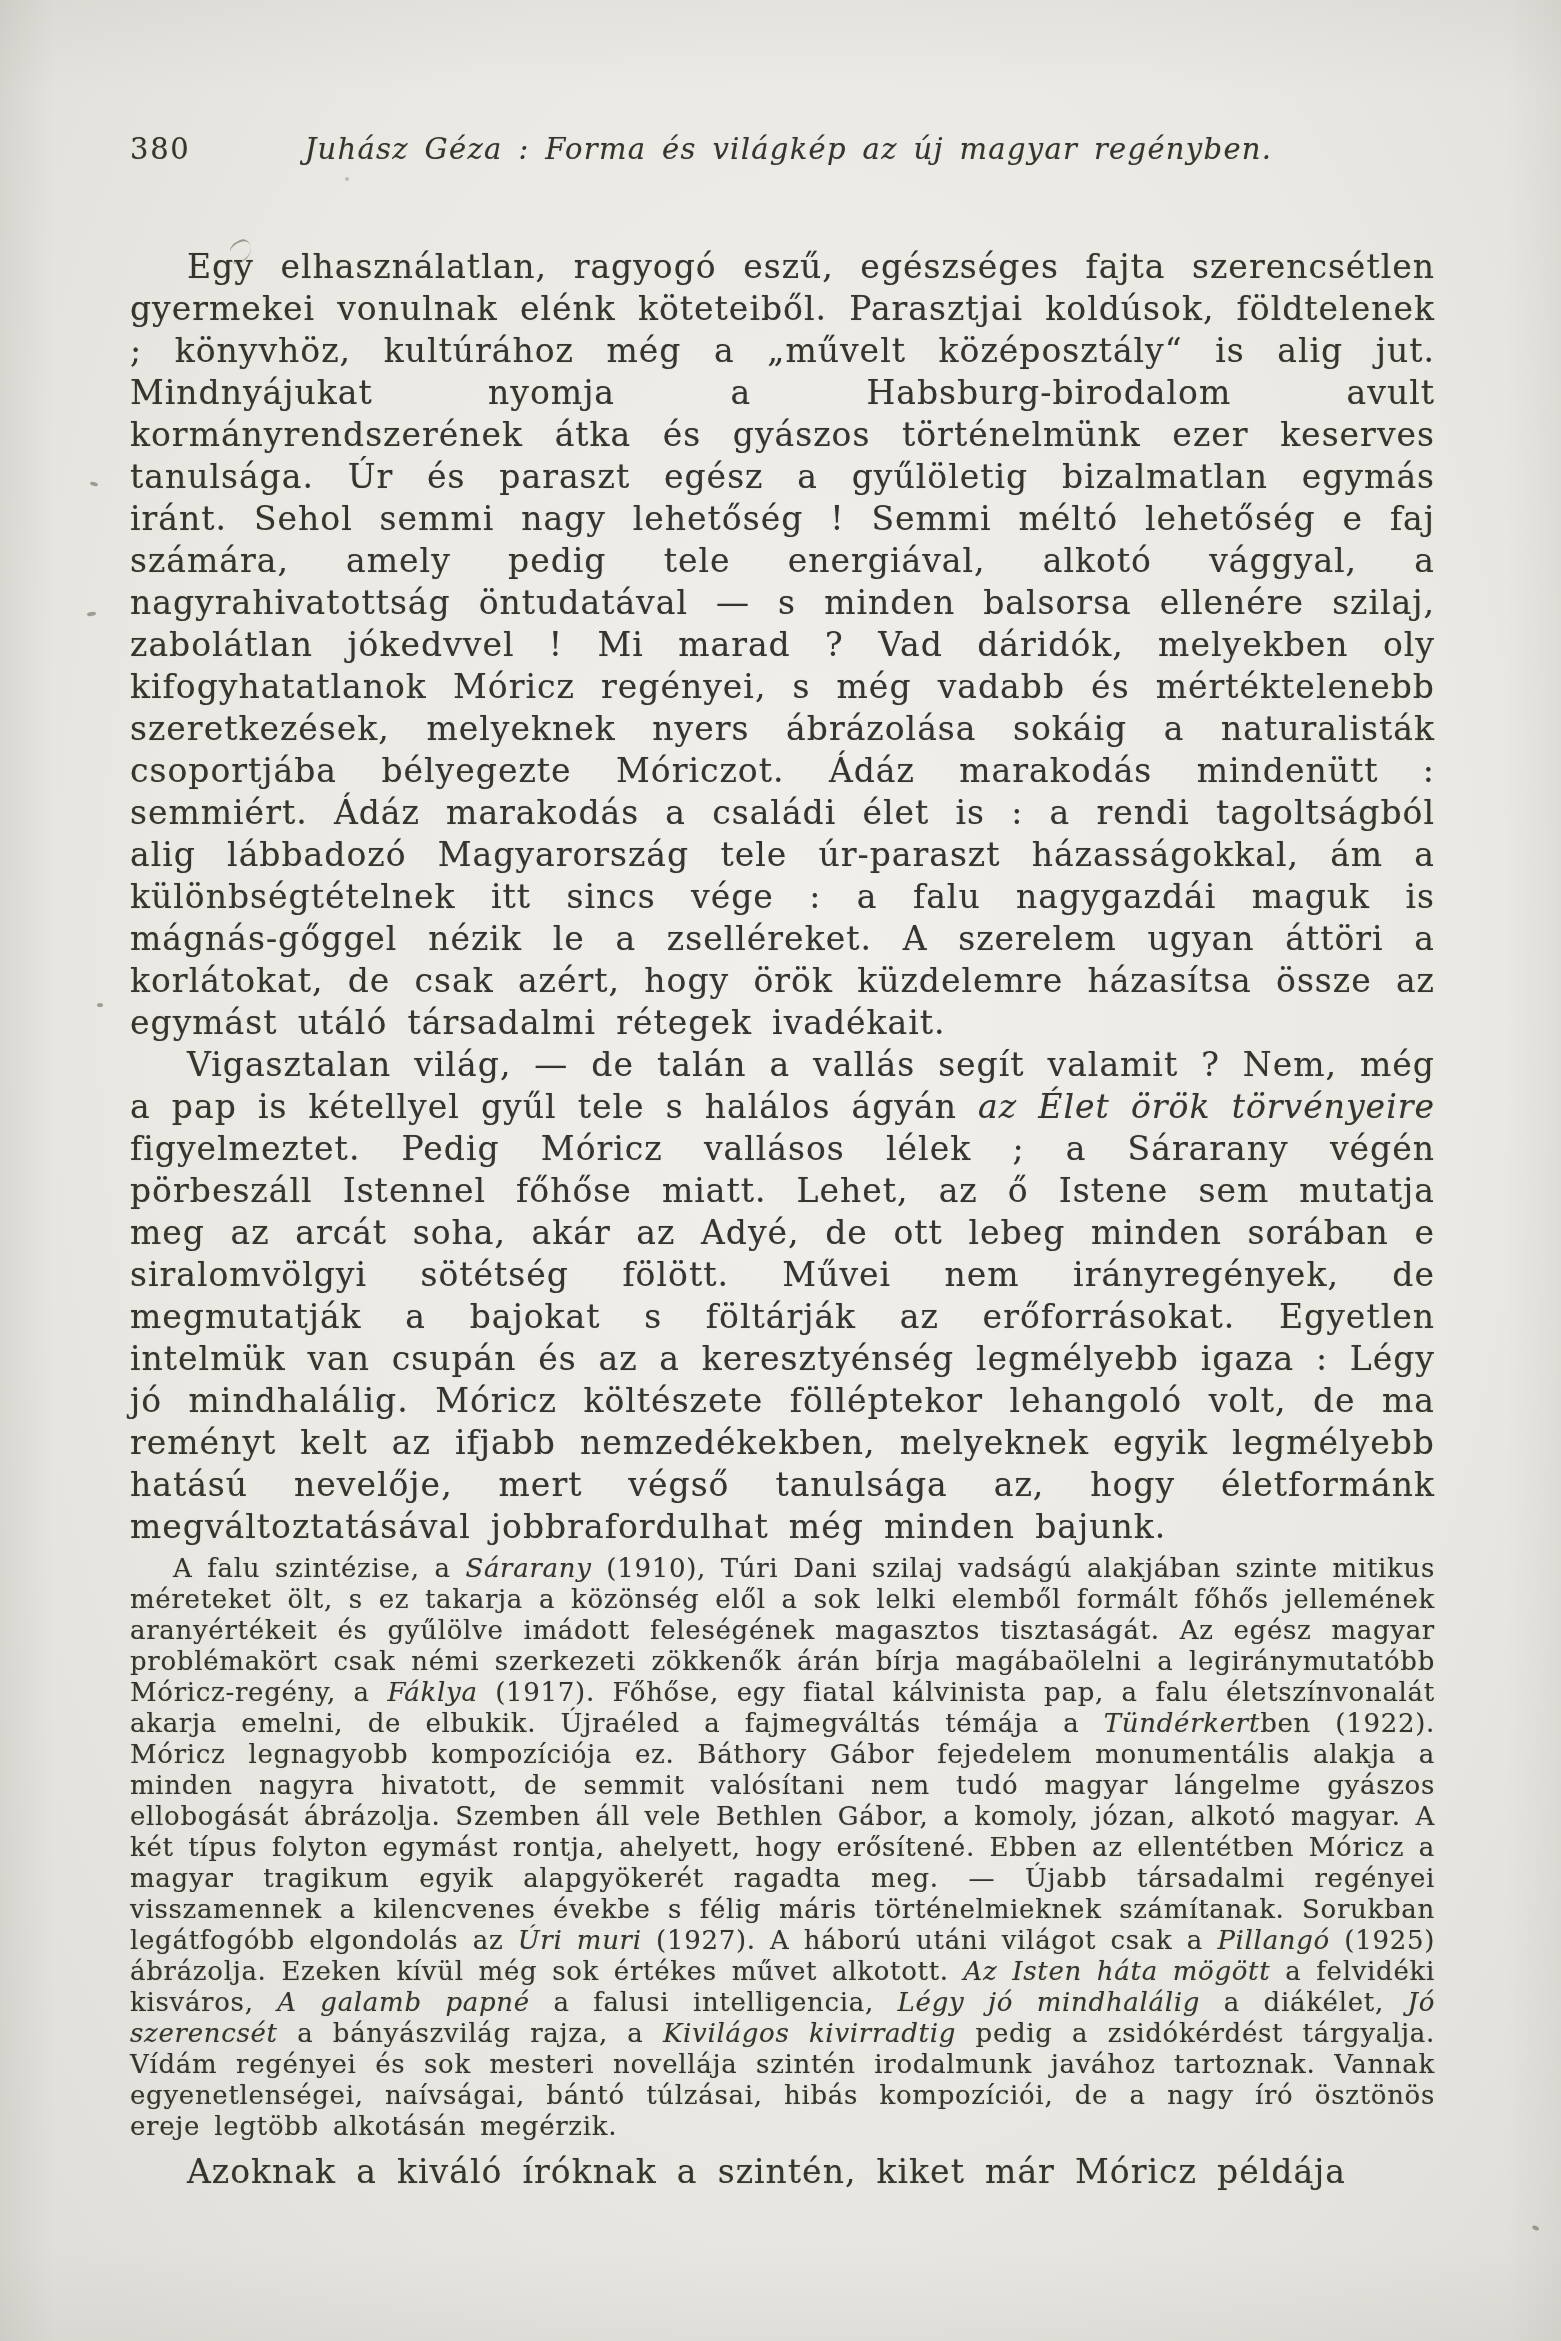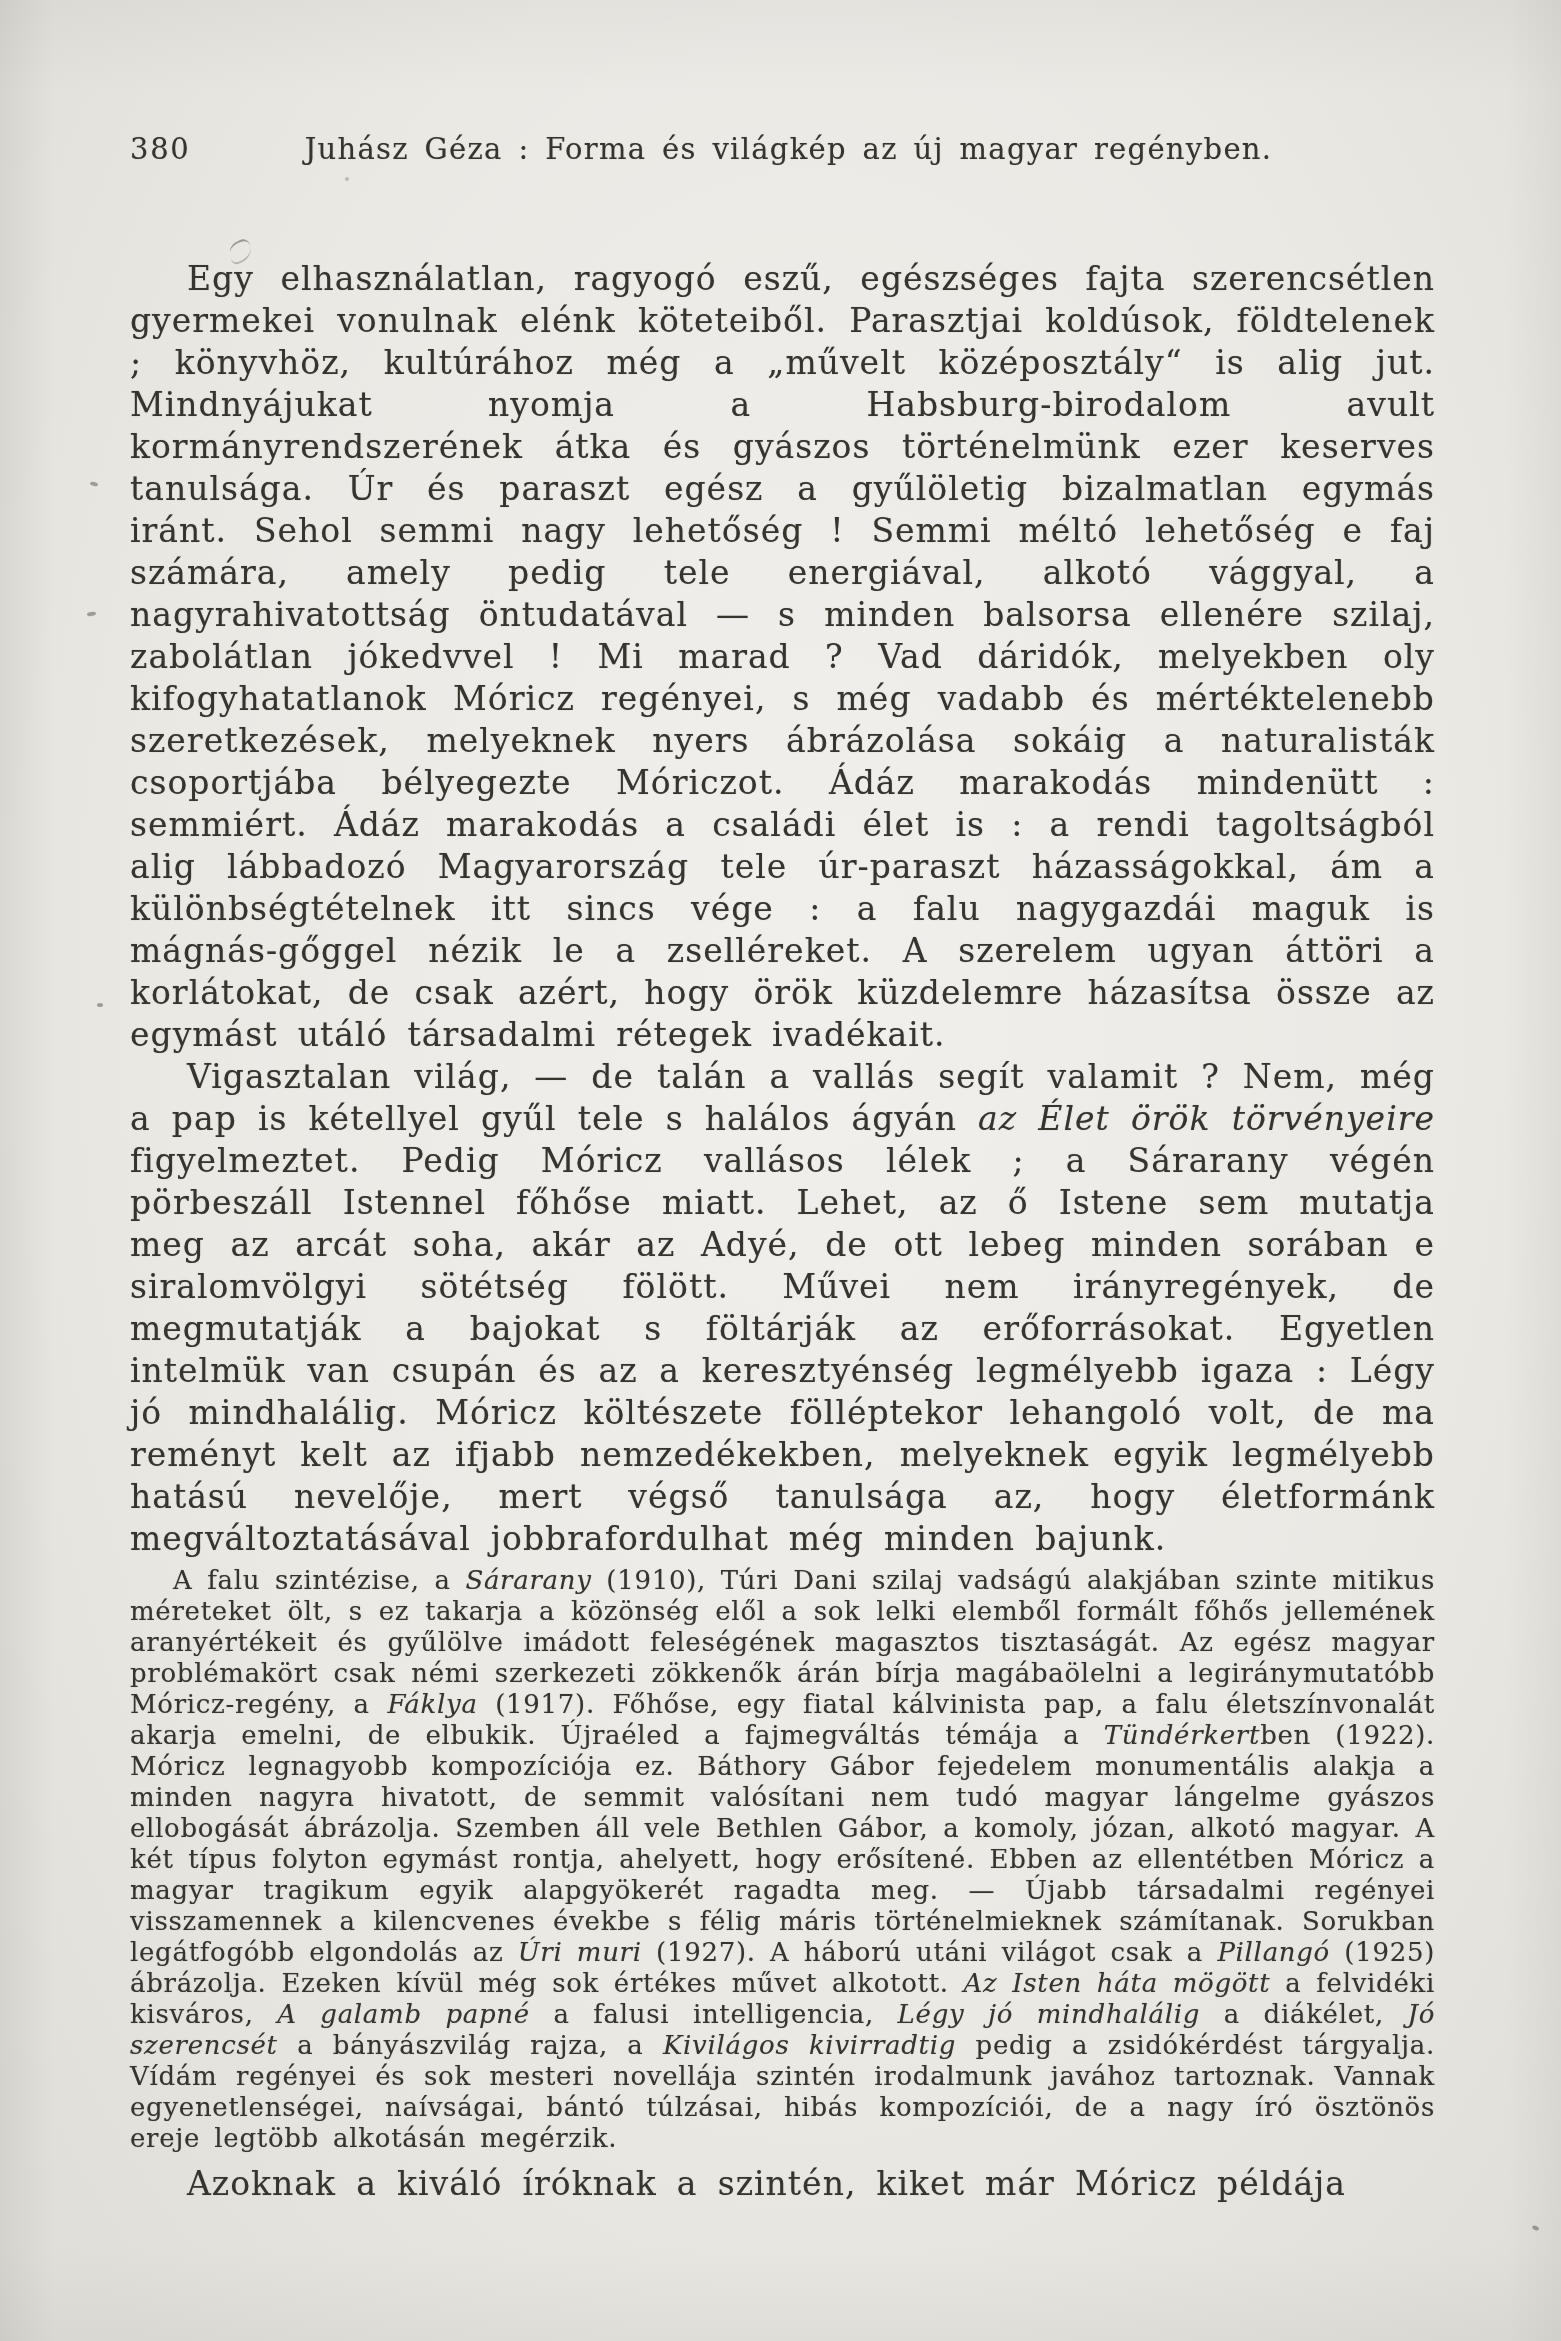--- a/index.html
+++ b/index.html
@@ -37,27 +37,28 @@
     top: 0;
     font-style: normal;
     letter-spacing: 1.7px;
     text-shadow: 0 0 0.9px rgba(55,52,46,0.35);
   }
   .head-title {
     position: absolute;
     left: 0;
     right: 0;
     text-align: center;
+    font-style: italic;
     letter-spacing: 1.3px;
     word-spacing: 5.2px;
     text-shadow: 0 0 0.9px rgba(55,52,46,0.35);
   }
   .text-block {
     position: absolute;
-    top: 258px;
+    top: 246px;
     left: 130px;
     width: 1305px;
     text-align: justify;
     hyphens: auto;
     -webkit-hyphens: auto;
   }
   .text-block p {
     margin: 0;
     text-shadow: 0 0 0.9px rgba(55,52,46,0.38);
   }

